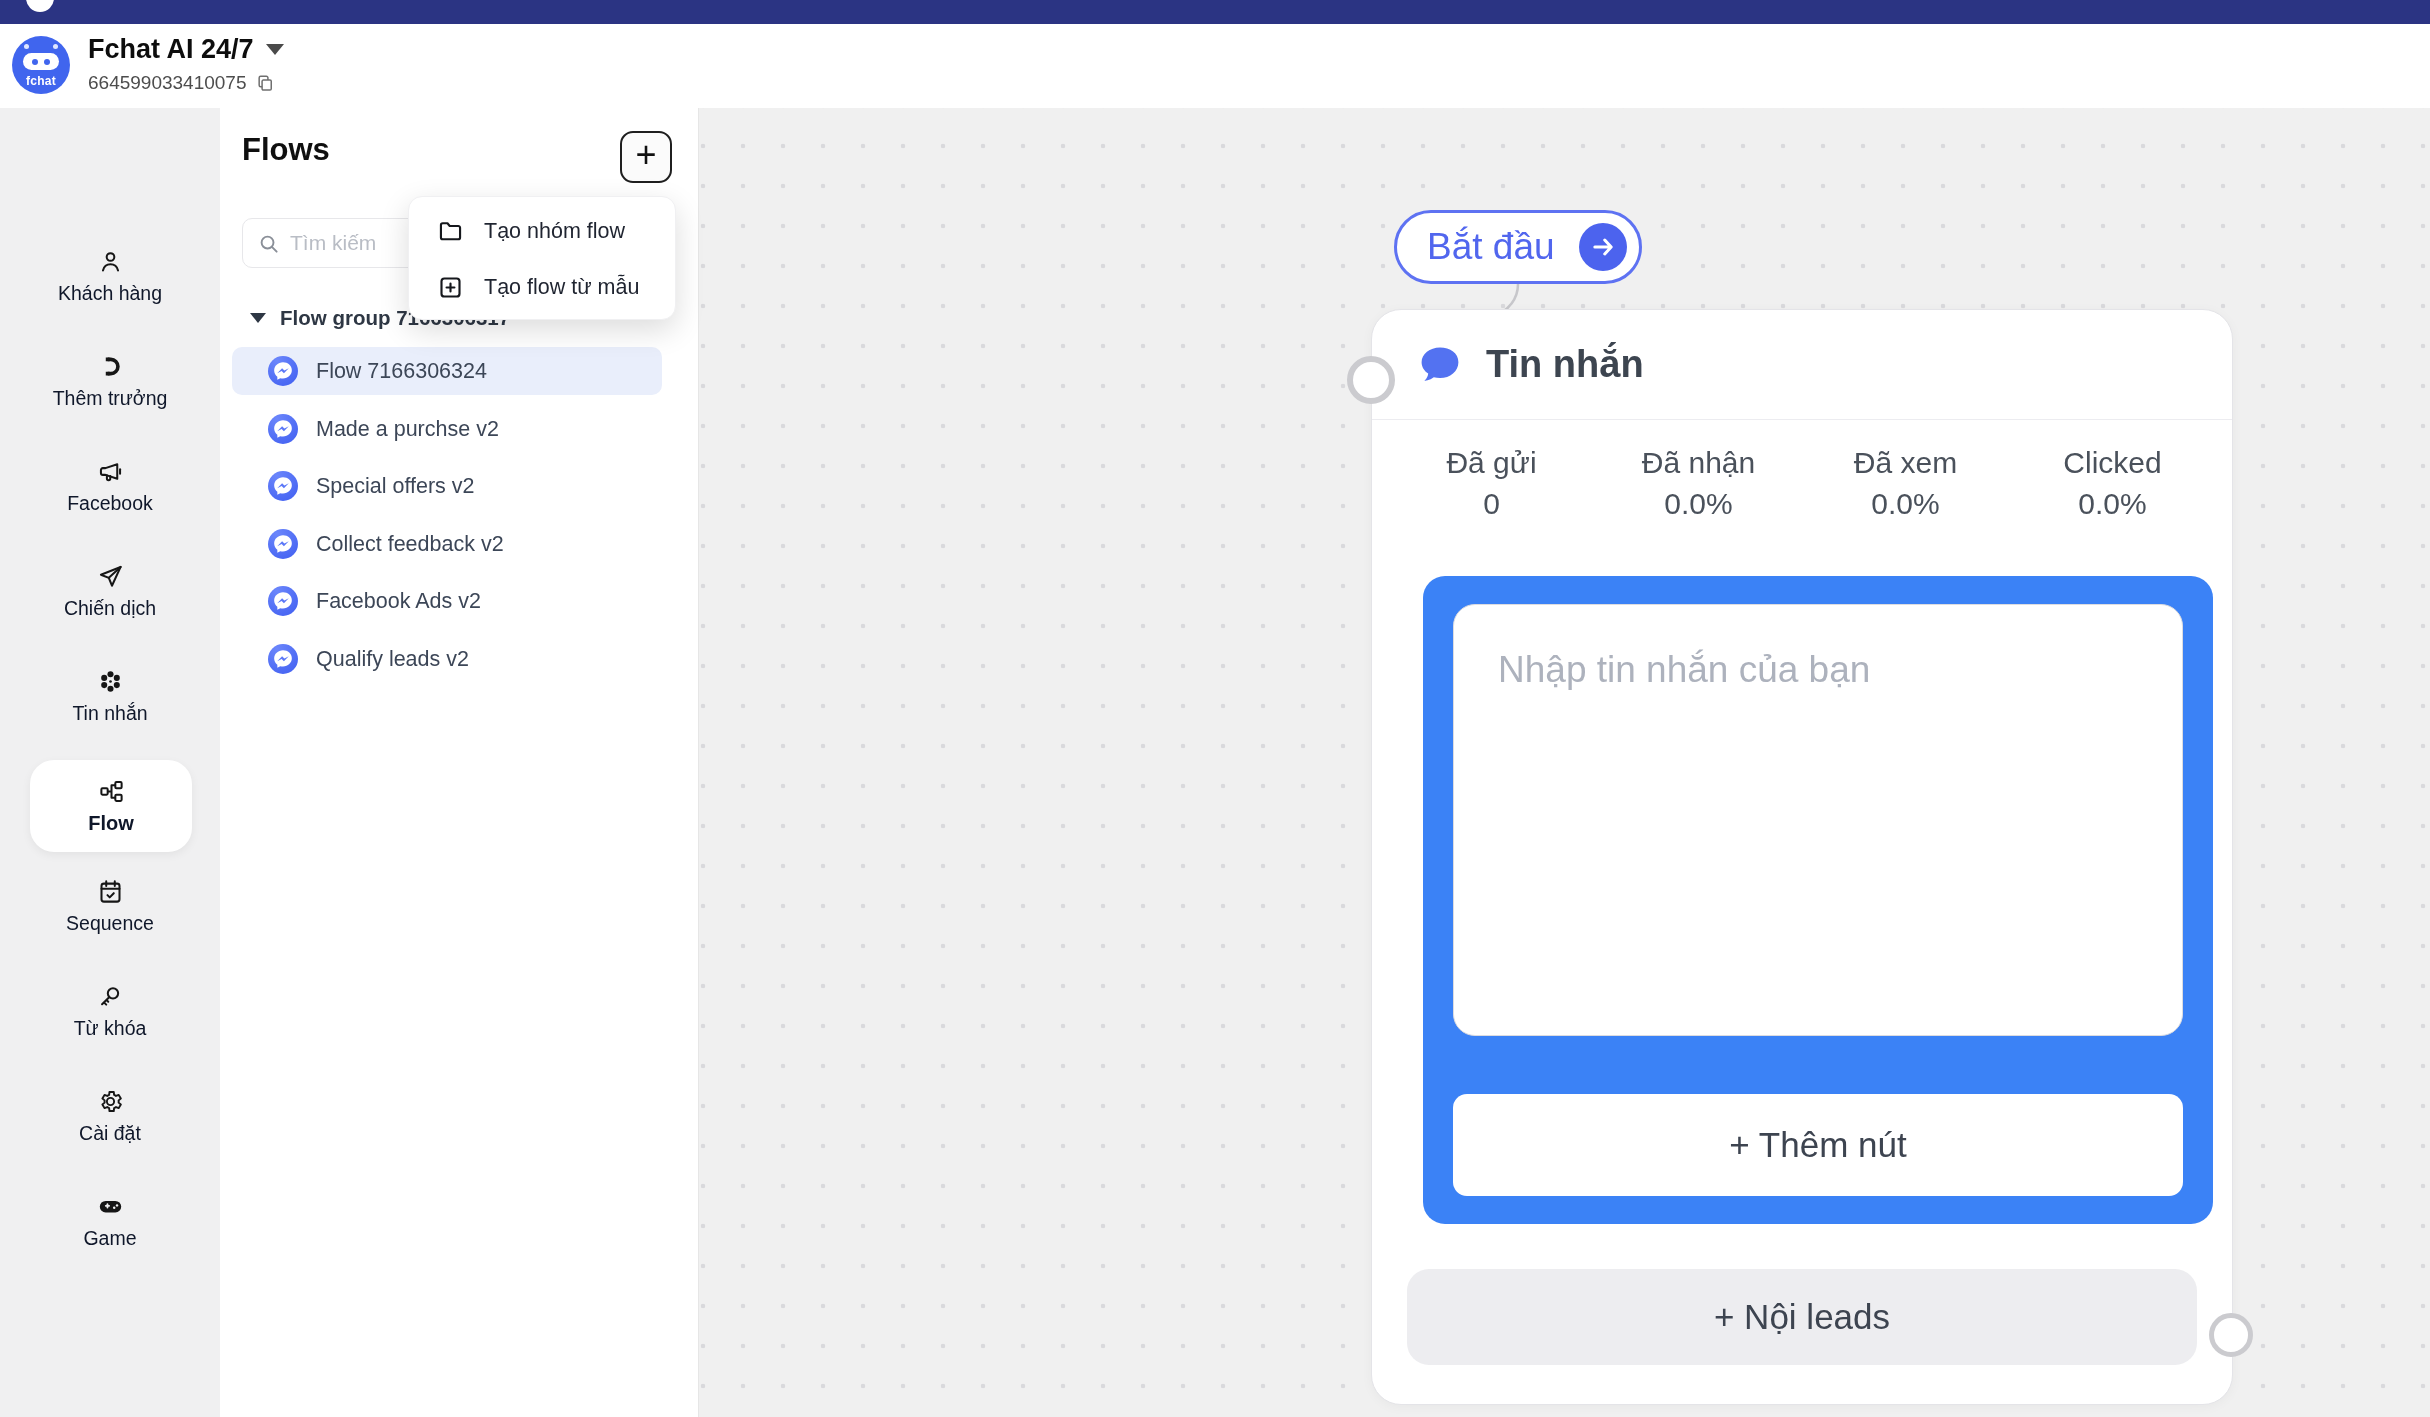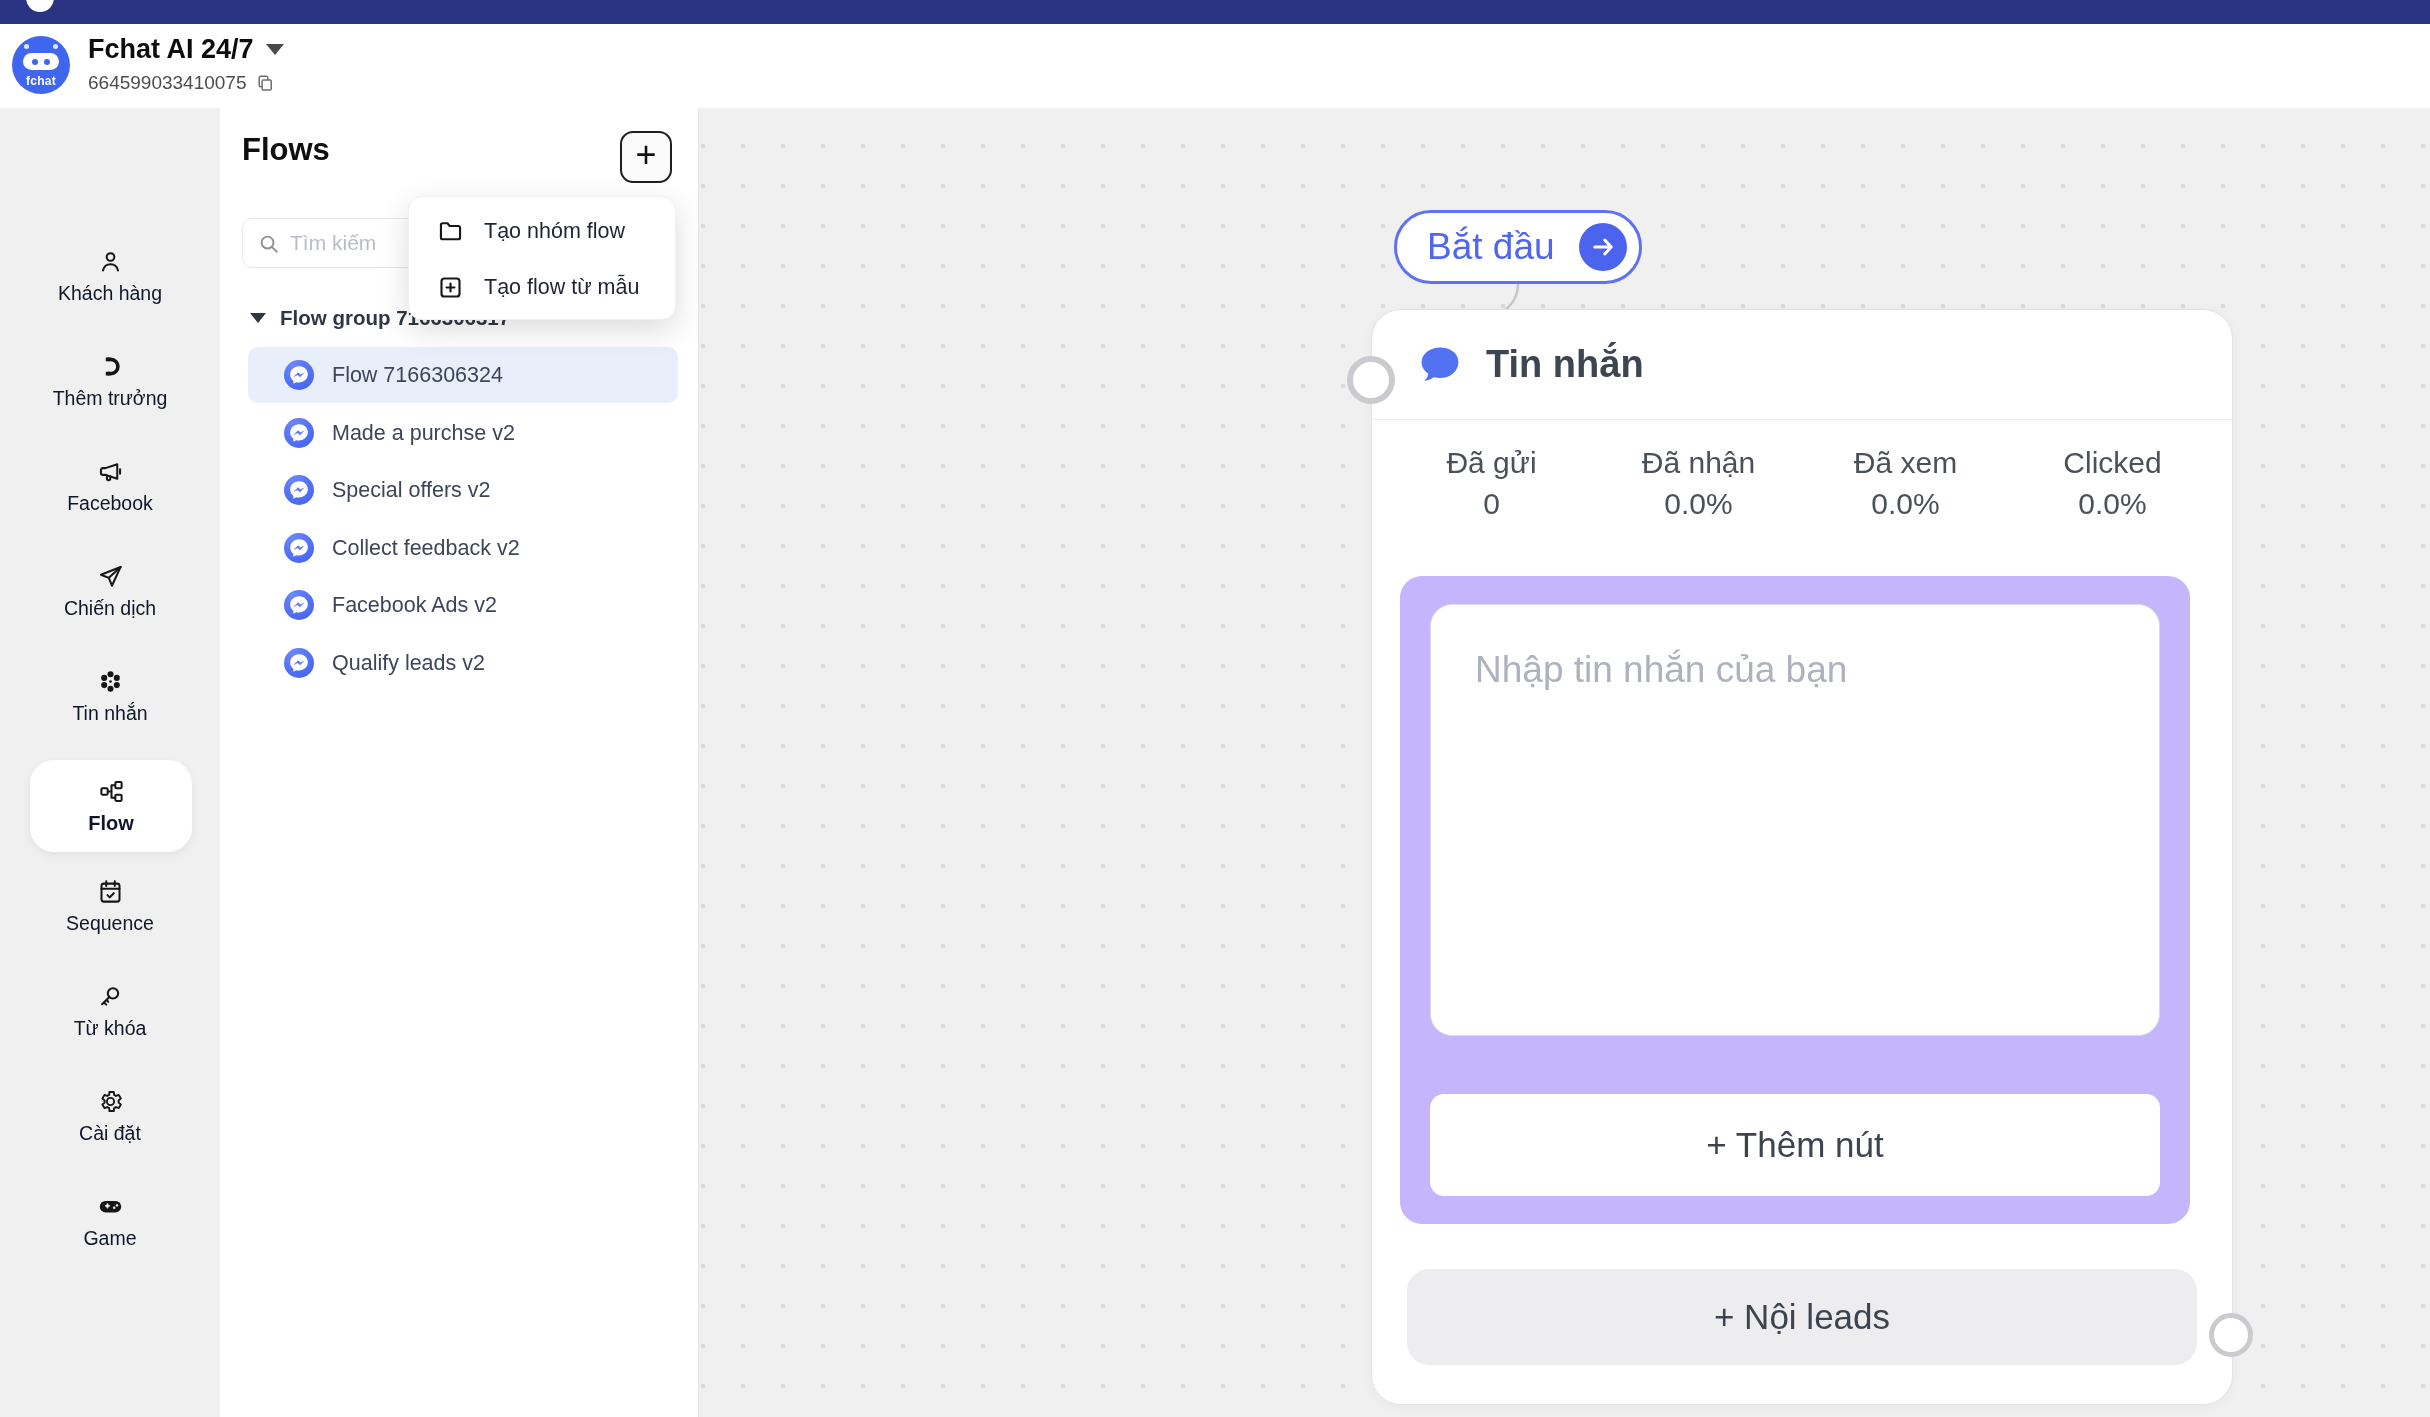--- a/index.html
+++ b/index.html
@@ -47,21 +47,21 @@
   .search-box { position:absolute; left:22px; top:110px; width:430px; height:50px; border:1.5px solid #e7e7ea;
     border-radius:10px; background:#fff; display:flex; align-items:center; padding:0 14px; gap:10px; }
   .search-box svg { width:23px; height:23px; color:#8a8f98; flex:none; }
   .search-box input { border:none; outline:none; width:100%; font-size:21px; color:#333;
     font-family:"Liberation Sans","DejaVu Sans",sans-serif; background:transparent; }
   .search-box input::placeholder { color:#b9bdc5; }
   .group-row { position:absolute; left:30px; top:194px; height:32px; display:flex; align-items:center; gap:14px; cursor:pointer; }
   .group-caret { width:0; height:0; border-left:8px solid transparent; border-right:8px solid transparent;
     border-top:10px solid #2e3744; }
   .group-lbl { font-size:20.5px; font-weight:bold; color:#2e3744; }
-  .flow-row { position:absolute; left:28px; width:430px; height:56px; border-radius:10px;
+  .flow-row { position:absolute; left:12px; width:430px; height:48px; border-radius:10px;
     display:flex; align-items:center; padding-left:36px; gap:18px; cursor:pointer; }
   .flow-row.selected { background:#e9eefb; }
   .flow-row svg { width:30px; height:30px; flex:none; }
   .flow-row .lbl { font-size:21.5px; color:#3c4657; }
 
   
   .dropdown { position:absolute; left:408px; top:196px; width:268px; height:124px; background:#fff;
     border-radius:14px; border:1px solid #f0f0f2; box-shadow:0 10px 30px rgba(0,0,0,.14); z-index:60; padding:6px 0; }
   .dd-item { height:56px; display:flex; align-items:center; gap:20px; padding-left:28px; cursor:pointer; }
   .dd-item svg { width:27px; height:27px; color:#16181d; flex:none; }
@@ -90,21 +90,21 @@
   .msg-head .lbl { font-size:38px; font-weight:bold; color:#3d4550; }
   .connector { position:absolute; border-radius:50%; background:#fff; z-index:8; }
   .connector.in { left:648px; top:248px; width:48px; height:48px; border:6px solid #cbcbcf; }
   .connector.out { left:1510px; top:1205px; width:44px; height:44px; border:5px solid #cbcbcf; }
 
   .stats { position:absolute; left:0; top:136px; width:100%; height:92px; display:flex; padding:0 16px; }
   .stat { flex:1; text-align:center; }
   .stat .s-lbl { font-size:30px; color:#4a515b; }
   .stat .s-val { font-size:30px; color:#4a515b; margin-top:7px; }
 
-  .msg-body { position:absolute; left:28px; top:266px; width:790px; height:648px; background:#c4b5fd; border-radius:22px;padding-left:23px; }
+  .msg-body { position:absolute; left:51px; top:266px; width:790px; height:648px; background:#3b82f6; border-radius:22px;padding-left:23px; }
   .msg-textbox { position:absolute; left:30px; top:28px; width:730px; height:432px; background:#fff;
     border:1px solid #dcdce0; border-radius:22px; padding:44px; cursor:text; }
   .msg-placeholder { font-size:37px; color:#adb2bd; }
   .btn-add-node { position:absolute; left:30px; top:518px; width:730px; height:102px; background:#fff;
     border-radius:14px; display:flex; align-items:center; justify-content:center;
     font-size:35px; color:#3d4450; cursor:pointer; }
   .btn-add-content { position:absolute; left:35px; top:959px; width:790px; height:96px; background:#ededf0;
     border-radius:22px; display:flex; align-items:center; justify-content:center;
     font-size:35px; color:#3d4450; cursor:pointer; }
 

